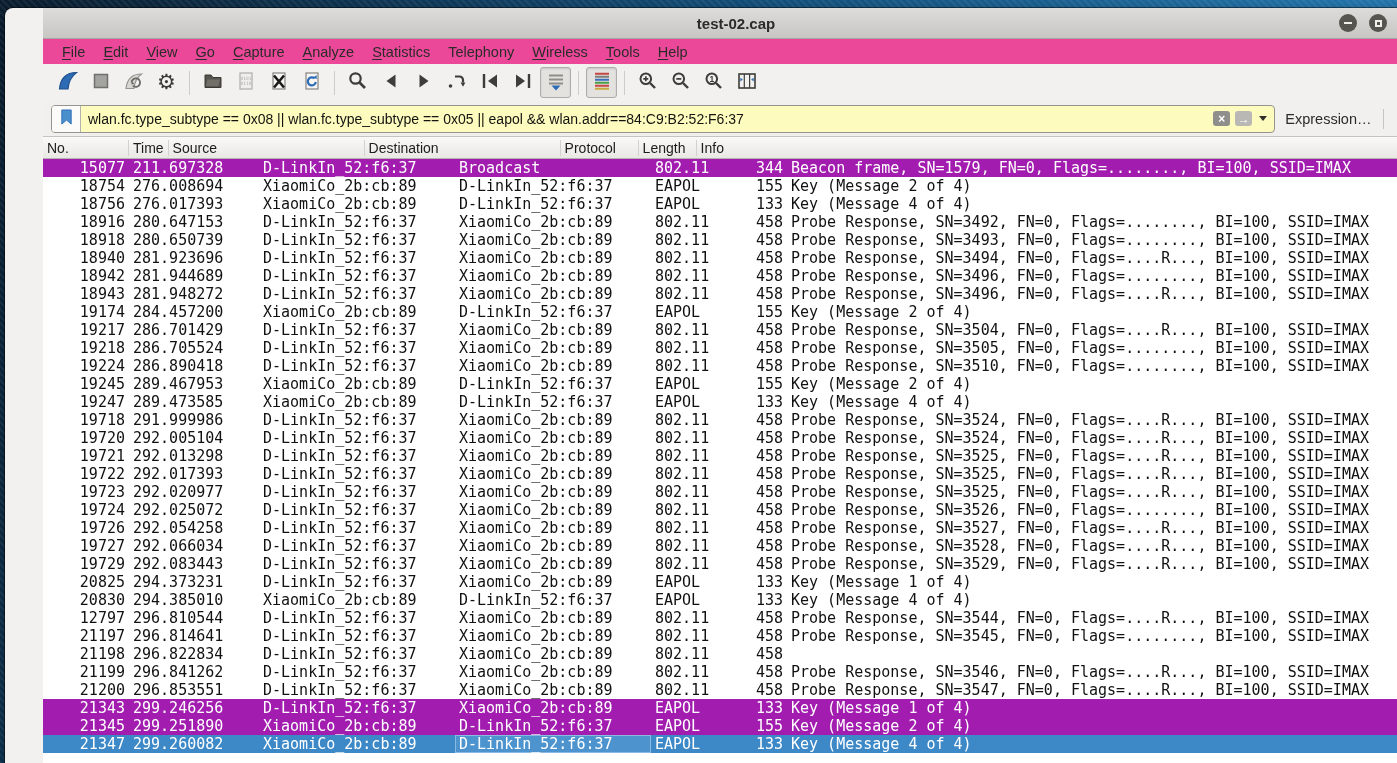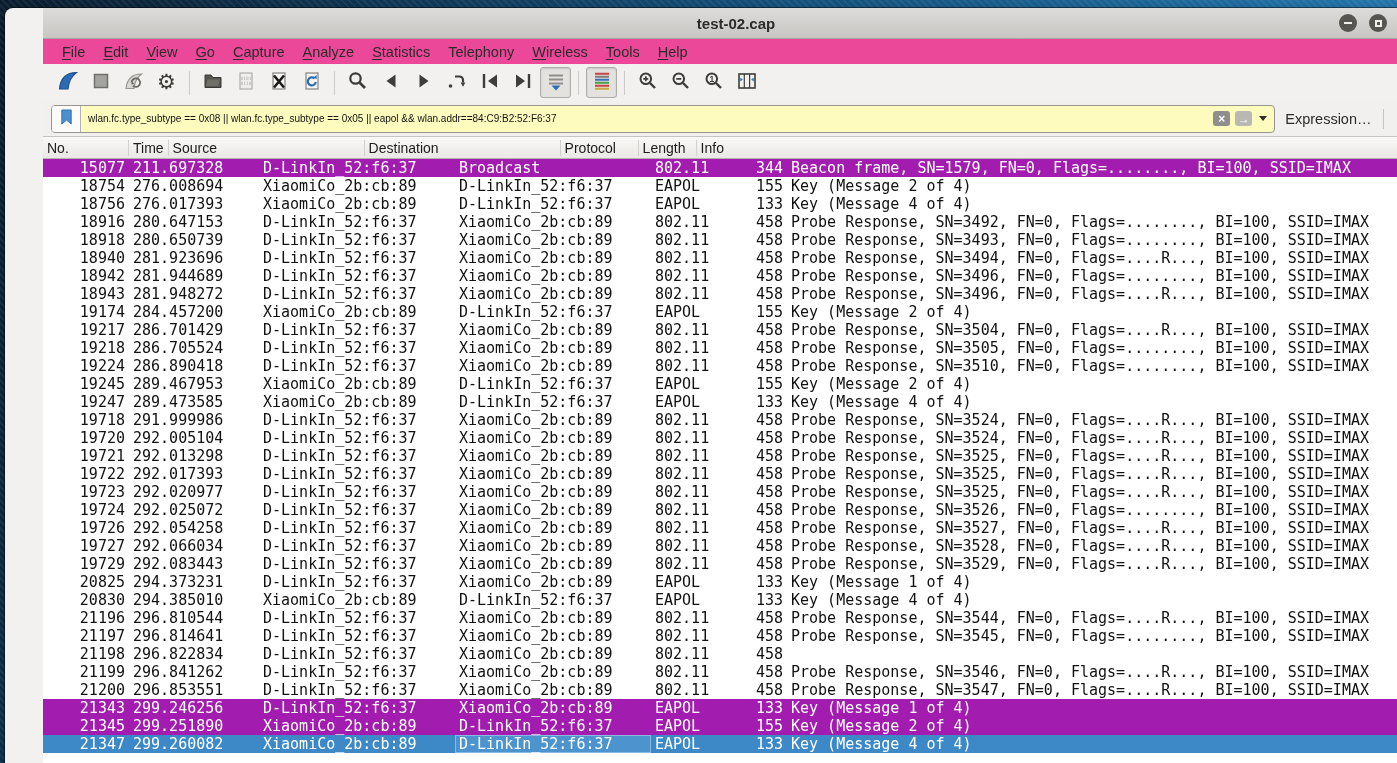--- a/index.html
+++ b/index.html
@@ -40,21 +40,21 @@
   .tsep{width:1px;height:24px;background:#ccccc8;margin:0 6px;}
   .gear-glyph{font-family:"DejaVu Sans",sans-serif;font-size:21px;line-height:1;color:#3a3a36;}
 
   
   .filterbar{height:35px;background:#f1f0ee;display:flex;align-items:center;
        padding:0 8px;border-bottom:1px solid #c5c4c1;}
   .filter-box{flex:1;height:26px;display:flex;align-items:stretch;background:#fdfbbe;
        border:1px solid #95948e;border-radius:4px;overflow:hidden;}
   .bookmark-btn{width:28px;background:#fcfbf9;border-right:1px solid #b3b2ae;
        display:flex;align-items:center;justify-content:center;flex:none;}
-  .filter-text{flex:1;display:flex;align-items:center;padding-left:7px;font-size:10px;
+  .filter-text{flex:1;display:flex;align-items:center;padding-left:7px;font-size:14px;
        color:#131310;white-space:nowrap;overflow:hidden;}
   .filter-controls{display:flex;align-items:center;gap:5px;padding:0 7px;flex:none;}
   .fbtn{width:17px;height:15px;border-radius:3px;display:flex;align-items:center;
        justify-content:center;color:#fff;font-weight:bold;font-size:12px;line-height:1;}
   .fbtn.clear{background:#8f8e8a;}
   .fbtn.apply{background:#b9b8b4;}
   .caret{width:0;height:0;border-left:4px solid transparent;border-right:4px solid transparent;
        border-top:5px solid #2e2e2c;margin-left:2px;}
   .expr-btn{font-size:14.5px;color:#2b2b29;padding:0 10px;white-space:nowrap;}
   .fsep{width:1px;height:20px;background:#c6c5c2;margin:0 2px;}
@@ -306,21 +306,21 @@
           <div class="prow"><div class="cell c-no">19720</div><div class="cell c-time">292.005104</div><div class="cell c-source">D-LinkIn_52:f6:37</div><div class="cell c-destination">XiaomiCo_2b:cb:89</div><div class="cell c-protocol">802.11</div><div class="cell c-length">458</div><div class="cell c-info">Probe Response, SN=3524, FN=0, Flags=....R..., BI=100, SSID=IMAX</div></div>
           <div class="prow"><div class="cell c-no">19721</div><div class="cell c-time">292.013298</div><div class="cell c-source">D-LinkIn_52:f6:37</div><div class="cell c-destination">XiaomiCo_2b:cb:89</div><div class="cell c-protocol">802.11</div><div class="cell c-length">458</div><div class="cell c-info">Probe Response, SN=3525, FN=0, Flags=....R..., BI=100, SSID=IMAX</div></div>
           <div class="prow"><div class="cell c-no">19722</div><div class="cell c-time">292.017393</div><div class="cell c-source">D-LinkIn_52:f6:37</div><div class="cell c-destination">XiaomiCo_2b:cb:89</div><div class="cell c-protocol">802.11</div><div class="cell c-length">458</div><div class="cell c-info">Probe Response, SN=3525, FN=0, Flags=....R..., BI=100, SSID=IMAX</div></div>
           <div class="prow"><div class="cell c-no">19723</div><div class="cell c-time">292.020977</div><div class="cell c-source">D-LinkIn_52:f6:37</div><div class="cell c-destination">XiaomiCo_2b:cb:89</div><div class="cell c-protocol">802.11</div><div class="cell c-length">458</div><div class="cell c-info">Probe Response, SN=3525, FN=0, Flags=....R..., BI=100, SSID=IMAX</div></div>
           <div class="prow"><div class="cell c-no">19724</div><div class="cell c-time">292.025072</div><div class="cell c-source">D-LinkIn_52:f6:37</div><div class="cell c-destination">XiaomiCo_2b:cb:89</div><div class="cell c-protocol">802.11</div><div class="cell c-length">458</div><div class="cell c-info">Probe Response, SN=3526, FN=0, Flags=........, BI=100, SSID=IMAX</div></div>
           <div class="prow"><div class="cell c-no">19726</div><div class="cell c-time">292.054258</div><div class="cell c-source">D-LinkIn_52:f6:37</div><div class="cell c-destination">XiaomiCo_2b:cb:89</div><div class="cell c-protocol">802.11</div><div class="cell c-length">458</div><div class="cell c-info">Probe Response, SN=3527, FN=0, Flags=....R..., BI=100, SSID=IMAX</div></div>
           <div class="prow"><div class="cell c-no">19727</div><div class="cell c-time">292.066034</div><div class="cell c-source">D-LinkIn_52:f6:37</div><div class="cell c-destination">XiaomiCo_2b:cb:89</div><div class="cell c-protocol">802.11</div><div class="cell c-length">458</div><div class="cell c-info">Probe Response, SN=3528, FN=0, Flags=....R..., BI=100, SSID=IMAX</div></div>
           <div class="prow"><div class="cell c-no">19729</div><div class="cell c-time">292.083443</div><div class="cell c-source">D-LinkIn_52:f6:37</div><div class="cell c-destination">XiaomiCo_2b:cb:89</div><div class="cell c-protocol">802.11</div><div class="cell c-length">458</div><div class="cell c-info">Probe Response, SN=3529, FN=0, Flags=....R..., BI=100, SSID=IMAX</div></div>
           <div class="prow"><div class="cell c-no">20825</div><div class="cell c-time">294.373231</div><div class="cell c-source">D-LinkIn_52:f6:37</div><div class="cell c-destination">XiaomiCo_2b:cb:89</div><div class="cell c-protocol">EAPOL</div><div class="cell c-length">133</div><div class="cell c-info">Key (Message 1 of 4)</div></div>
           <div class="prow"><div class="cell c-no">20830</div><div class="cell c-time">294.385010</div><div class="cell c-source">XiaomiCo_2b:cb:89</div><div class="cell c-destination">D-LinkIn_52:f6:37</div><div class="cell c-protocol">EAPOL</div><div class="cell c-length">133</div><div class="cell c-info">Key (Message 4 of 4)</div></div>
-          <div class="prow"><div class="cell c-no">21196</div><div class="cell c-time">296.810544</div><div class="cell c-source">D-LinkIn_52:f6:37</div><div class="cell c-destination">XiaomiCo_2b:cb:89</div><div class="cell c-protocol">802.11</div><div class="cell c-length">458</div><div class="cell c-info">Probe Response, SN=3544, FN=0, Flags=....R..., BI=100, SSID=IMAX</div></div>
+          <div class="prow"><div class="cell c-no">12797</div><div class="cell c-time">296.810544</div><div class="cell c-source">D-LinkIn_52:f6:37</div><div class="cell c-destination">XiaomiCo_2b:cb:89</div><div class="cell c-protocol">802.11</div><div class="cell c-length">458</div><div class="cell c-info">Probe Response, SN=3544, FN=0, Flags=....R..., BI=100, SSID=IMAX</div></div>
           <div class="prow"><div class="cell c-no">21197</div><div class="cell c-time">296.814641</div><div class="cell c-source">D-LinkIn_52:f6:37</div><div class="cell c-destination">XiaomiCo_2b:cb:89</div><div class="cell c-protocol">802.11</div><div class="cell c-length">458</div><div class="cell c-info">Probe Response, SN=3545, FN=0, Flags=........, BI=100, SSID=IMAX</div></div>
           <div class="prow"><div class="cell c-no">21198</div><div class="cell c-time">296.822834</div><div class="cell c-source">D-LinkIn_52:f6:37</div><div class="cell c-destination">XiaomiCo_2b:cb:89</div><div class="cell c-protocol">802.11</div><div class="cell c-length">458</div></div>
           <div class="prow"><div class="cell c-no">21199</div><div class="cell c-time">296.841262</div><div class="cell c-source">D-LinkIn_52:f6:37</div><div class="cell c-destination">XiaomiCo_2b:cb:89</div><div class="cell c-protocol">802.11</div><div class="cell c-length">458</div><div class="cell c-info">Probe Response, SN=3546, FN=0, Flags=....R..., BI=100, SSID=IMAX</div></div>
           <div class="prow"><div class="cell c-no">21200</div><div class="cell c-time">296.853551</div><div class="cell c-source">D-LinkIn_52:f6:37</div><div class="cell c-destination">XiaomiCo_2b:cb:89</div><div class="cell c-protocol">802.11</div><div class="cell c-length">458</div><div class="cell c-info">Probe Response, SN=3547, FN=0, Flags=....R..., BI=100, SSID=IMAX</div></div>
           <div class="prow dark"><div class="cell c-no">21343</div><div class="cell c-time">299.246256</div><div class="cell c-source">D-LinkIn_52:f6:37</div><div class="cell c-destination">XiaomiCo_2b:cb:89</div><div class="cell c-protocol">EAPOL</div><div class="cell c-length">133</div><div class="cell c-info">Key (Message 1 of 4)</div></div>
           <div class="prow dark"><div class="cell c-no">21345</div><div class="cell c-time">299.251890</div><div class="cell c-source">XiaomiCo_2b:cb:89</div><div class="cell c-destination">D-LinkIn_52:f6:37</div><div class="cell c-protocol">EAPOL</div><div class="cell c-length">155</div><div class="cell c-info">Key (Message 2 of 4)</div></div>
           <div class="prow selected"><div class="cell c-no">21347</div><div class="cell c-time">299.260082</div><div class="cell c-source">XiaomiCo_2b:cb:89</div><div class="cell c-destination">D-LinkIn_52:f6:37</div><div class="cell c-protocol">EAPOL</div><div class="cell c-length">133</div><div class="cell c-info">Key (Message 4 of 4)</div></div>
         </div>
       <div class="vscrollbar">
         <div class="vthumb"></div>

